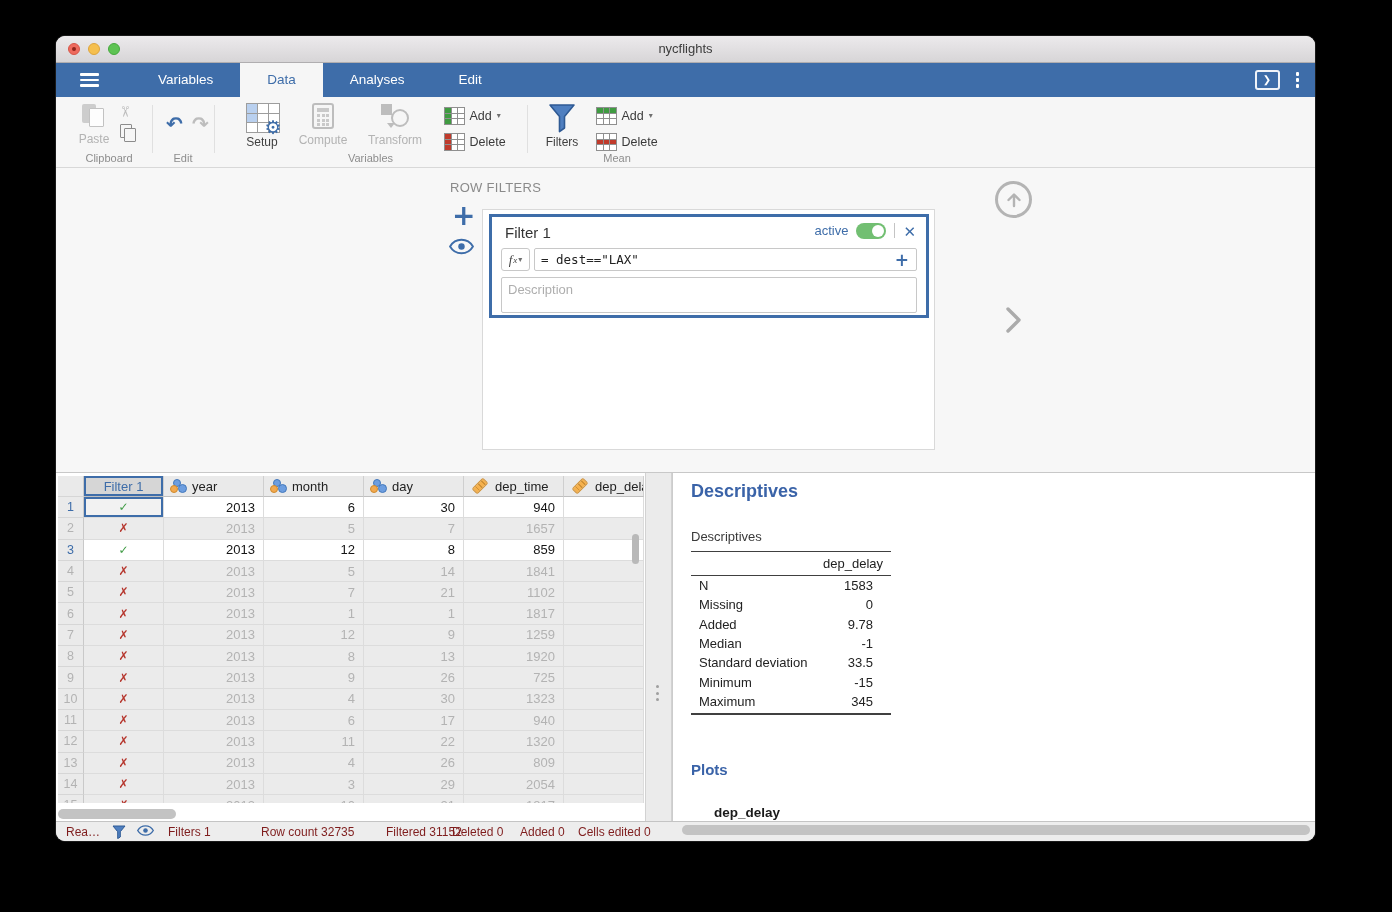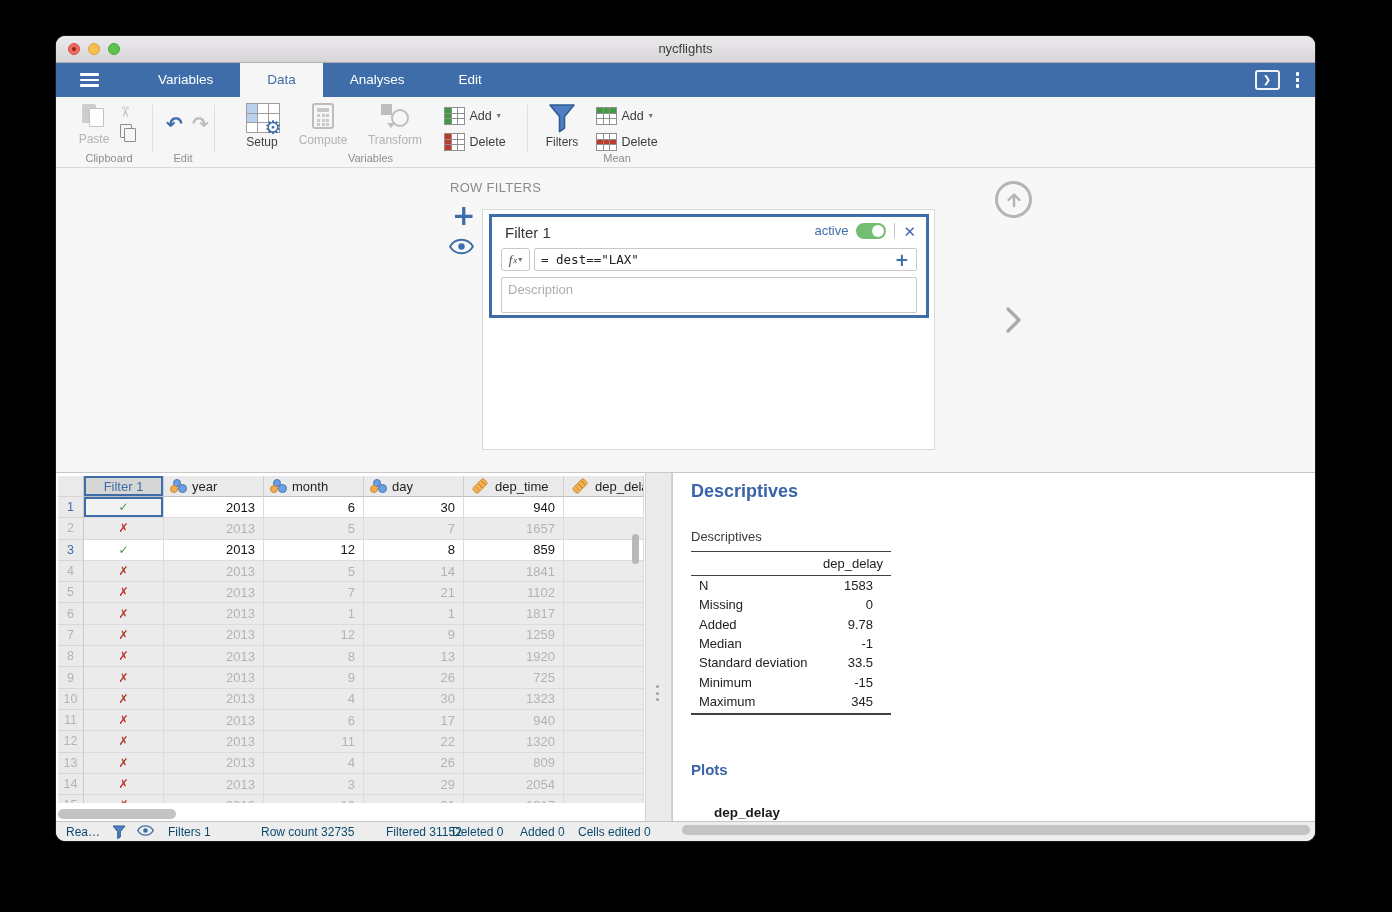--- a/index.html
+++ b/index.html
@@ -175,21 +175,21 @@
   .statrow .sv{margin-left:auto;padding-right:18px}
   .rule-bottom{border-top:2px solid #404040;margin-top:2px}
   .plots-heading{position:absolute;left:18px;top:288px;font-size:15px;font-weight:bold;color:#3a63a8}
   .plot-var{position:absolute;left:41px;top:332px;font-size:13.5px;font-weight:bold;color:#1a1a1a}
   .res-vscroll{position:absolute;left:1264px;top:436px;width:16px;height:369px;background:#f4f4f4;
                border-left:1px solid #dedede;box-sizing:border-box}
   .res-vthumb{position:absolute;left:3.5px;top:301px;width:8px;height:28px;background:#b9b9b9;border-radius:4px}
 
   
   .statusbar{position:absolute;left:0;top:785px;width:1264px;height:20px;background:#ededed;
-             border-top:1px solid #c4c4c4;box-sizing:border-box;font-size:12px;color:#0c4a6e}
+             border-top:1px solid #c4c4c4;box-sizing:border-box;font-size:12px;color:#7f1d1d}
   .statusbar span{position:absolute;top:3px;white-space:nowrap}
   .sb-ready{left:10px}
   .sb-funnel{position:absolute;left:56px;top:3px}
   .sb-eye{position:absolute;left:81px;top:5px}
   .sb-filters{left:112px}
   .sb-rowcount{left:205px}
   .sb-filtered{left:330px}
   .sb-deleted{left:396px}
   .sb-added{left:464px}
   .sb-cells{left:522px}

